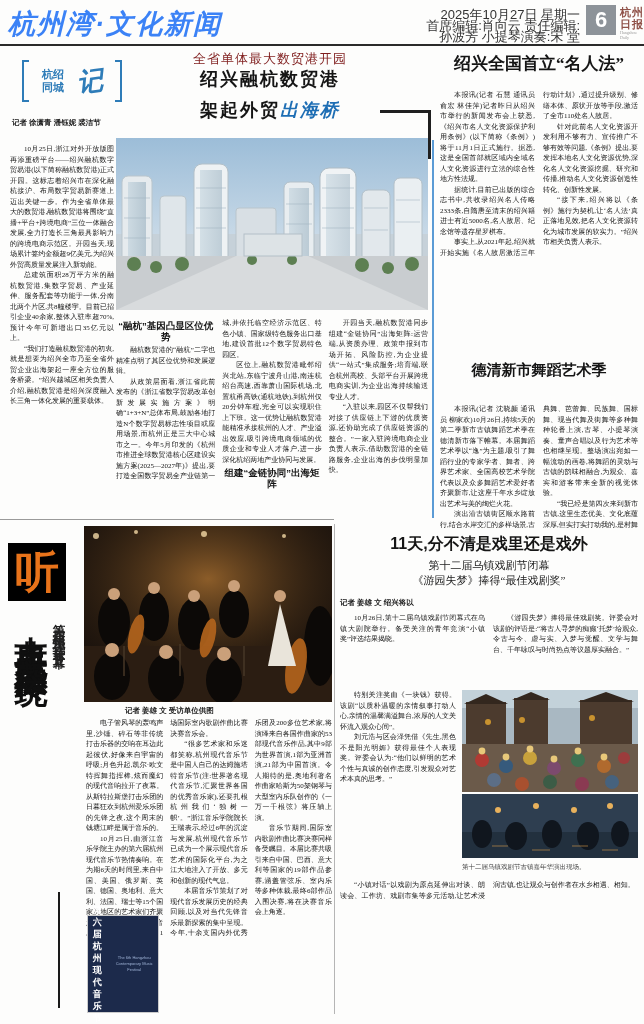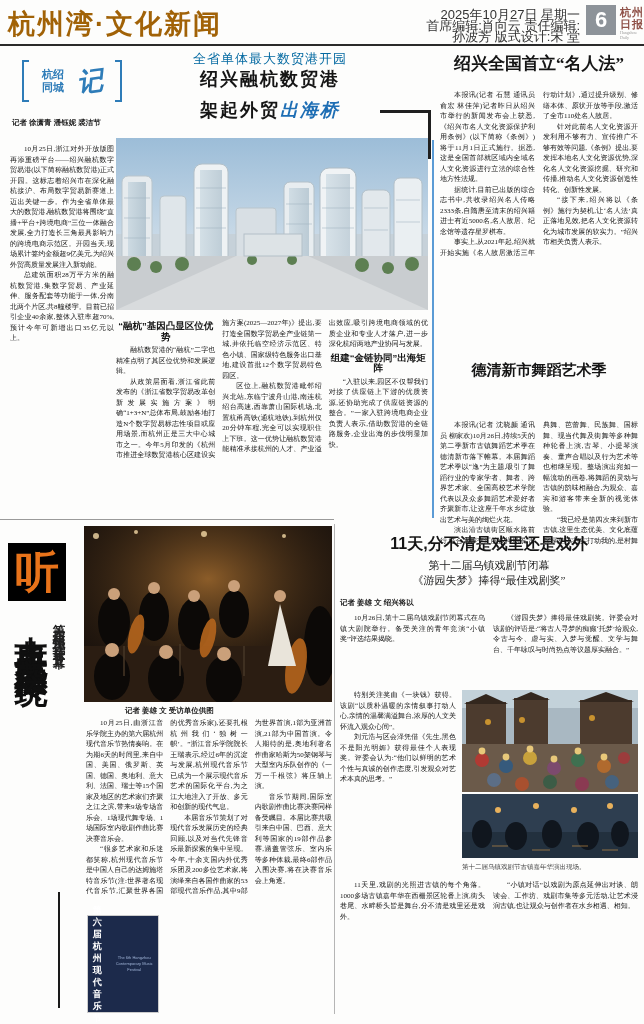--- a/index.html
+++ b/index.html
@@ -10,28 +10,28 @@
   .center{text-align:center;}
   .cols{font-size:7px;line-height:10.5px;text-align:justify;overflow:hidden;}
   .cols p{margin:0;text-indent:2em;text-align:justify;}
   .cols h3{margin:3px 0 3px;font-size:9.5px;text-align:center;text-indent:0;
            font-family:"Liberation Sans",sans-serif;font-weight:700;}
   .c3{column-count:3;column-gap:7px;}
   .c2{column-count:2;column-gap:8px;}
   .byline{font-family:"Liberation Sans",sans-serif;font-weight:700;font-size:7.5px;color:#222;}
   .rule{background:#2a2a2a;}
   
-  .section-title{font-size:27px;font-weight:700;letter-spacing:2px;color:#a16207;}
+  .section-title{font-size:27px;font-weight:700;letter-spacing:2px;color:#3b82f6;font-style:italic;}
   .header-meta{font-size:13px;line-height:11px;color:#333;text-align:right;}
   .page-box{width:30px;height:30px;background:#8d9399;color:#fff;font-size:22px;font-weight:700;
             display:flex;align-items:center;justify-content:center;}
   .logo-cn{font-size:11px;font-weight:700;color:#8f5148;line-height:12px;letter-spacing:1px;}
   .logo-en{font-size:4px;color:#999;}
   
-  .kicker{font-size:13px;color:#0369a1;letter-spacing:1px;}
+  .kicker{font-size:13px;color:#7f1d1d;letter-spacing:1px;}
   .h1{font-size:18px;font-weight:900;letter-spacing:2px;line-height:30px;}
   .accent{color:#1e6eb4;font-style:italic;}
   .lbracket{border-top:3px solid #1f1f1f;border-right:3px solid #1f1f1f;}
   
   .badge{display:flex;align-items:center;gap:12px;color:#2e7cb8;}
   .badge .bl,.badge .br{width:5px;height:38px;border:2px solid #2e7cb8;}
   .badge .bl{border-right:none;}
   .badge .br{border-left:none;}
   .badge-grid{width:24px;font-size:11px;font-weight:700;line-height:13px;text-align:center;
               font-family:"Liberation Sans",sans-serif;}
@@ -54,21 +54,21 @@
 </style>
 </head>
 <body>
 
 <div class="page">
 
   <div class="abs sans section-title" style="left:8px;top:6px;">杭州湾·文化新闻</div>
 
   <div class="abs sans header-meta" style="left:420px;top:9px;width:160px;">
     <div>2025年10月27日 星期一</div>
-    <div>首席编辑:肖向云 责任编辑:孙波芳 版式设计:宋 堂</div>
+    <div>首席编辑:肖向云 责任编辑:孙波芳 小提琴演奏:宋 堂</div>
   </div>
 
   <div class="abs sans page-box" style="left:586px;top:5px;">6</div>
 
   <div class="abs" style="left:620px;top:6px;width:24px;">
     <div class="logo-cn"><span>杭州</span><br>
       <span>日报</span></div>
     <div class="logo-en">Hangzhou Daily</div>
   </div>
 
@@ -139,48 +139,50 @@
         </g>
       <rect x="128" y="96" width="58" height="22" fill="#dde3e6" stroke="#b3c0c8"></rect>
     </svg>
   </div>
 
   <div class="abs" style="left:432px;top:140px;width:2px;height:378px;background:#5b9bd5;"></div>
 
   <div class="abs cols" style="left:10px;top:144px;width:104px;height:372px;">
       <p>10月25日,浙江对外开放版图再添重磅平台——绍兴融杭数字贸易港(以下简称融杭数贸港)正式开园。这标志着绍兴市在深化融杭接沪、布局数字贸易新赛道上迈出关键一步。作为全省单体最大的数贸港,融杭数贸港将围绕“直播+平台+跨境电商”三位一体融合发展,全力打造长三角最具影响力的跨境电商示范区。开园当天,现场累计签约金额超9亿美元,为绍兴外贸高质量发展注入新动能。</p>
       <p>总建筑面积28万平方米的融杭数贸港,集数字贸易、产业延伸、服务配套等功能于一体,分南北两个片区,共8幢楼宇。目前已招引企业40余家,整体入驻率超70%,预计今年可新增出口35亿元以上。</p>
+      <p>“我们打造融杭数贸港的初衷,就是想要为绍兴全市乃至全省外贸企业出海架起一座全方位的服务桥梁。”绍兴越城区相关负责人介绍,融杭数贸港是绍兴深度融入长三角一体化发展的重要载体。</p>
     </div>
 
   <div class="abs cols c3" style="left:116px;top:318px;width:312px;height:198px;">
     <h3>“融杭”基因凸显区位优势</h3>
     <div>
         <p>融杭数贸港的“融杭”二字也精准点明了其区位优势和发展逻辑。</p>
         <p>从政策层面看,浙江省此前发布的《浙江省数字贸易改革创新发展实施方案》明确“1+3+N”总体布局,鼓励各地打造N个数字贸易标志性项目或应用场景,而杭州正是三大中心城市之一。今年5月印发的《杭州市推进全球数贸港核心区建设实施方案(2025—2027年)》提出,要打造全国数字贸易全产业链第一城,并依托临空经济示范区、特色小镇、国家级特色服务出口基地,建设首批12个数字贸易特色园区。</p>
         <p>区位上,融杭数贸港毗邻绍兴北站,东临宁波舟山港,南连杭绍台高速,西靠萧山国际机场,北置杭甬高铁(通杭地铁),到杭州仅20分钟车程,完全可以实现职住上下班。这一优势让融杭数贸港能精准承接杭州的人才、产业溢出效应,吸引跨境电商领域的优质企业和专业人才落户,进一步深化杭绍两地产业协同与发展。</p>
       </div>
     <h3>组建“金链协同”出海矩阵</h3>
     <div>
+        <p>开园当天,融杭数贸港同步组建“金链协同”出海矩阵:运营端,从资质办理、政策申报到市场开拓、风险防控,为企业提供“一站式”集成服务;培育端,联合杭州高校、头部平台开展跨境电商实训,为企业出海持续输送专业人才。</p>
         <p>“入驻以来,园区不仅帮我们对接了供应链上下游的优质资源,还协助完成了供应链资源的整合。”一家入驻跨境电商企业负责人表示,借助数贸港的全链路服务,企业出海的步伐明显加快。</p>
       </div>
   </div>
 
   <div class="abs sans center" style="left:440px;top:52px;width:198px;font-size:17px;font-weight:800;font-family:Liberation Serif, serif;">绍兴全国首立“名人法”</div>
   <div class="abs cols c2" style="left:440px;top:90px;width:198px;height:262px;">
       <p>本报讯(记者 石慧 通讯员 俞宏 林佳萍)记者昨日从绍兴市举行的新闻发布会上获悉,《绍兴市名人文化资源保护利用条例》(以下简称《条例》)将于11月1日正式施行。据悉,这是全国首部就区域内全域名人文化资源进行立法的综合性地方性法规。</p>
       <p>据统计,目前已出版的综合志书中,共收录绍兴名人传略2333条,自隋唐至清末的绍兴籍进士有近5000名,名人故居、纪念馆等遗存星罗棋布。</p>
       <p>事实上,从2021年起,绍兴就开始实施《名人故居激活三年行动计划》,通过提升级别、修缮本体、原状开放等手段,激活了全市110处名人故居。</p>
       <p>针对此前名人文化资源开发利用不够有力、宣传推广不够有效等问题,《条例》提出,要发挥本地名人文化资源优势,深化名人文化资源挖掘、研究和传播,推动名人文化资源创造性转化、创新性发展。</p>
       <p>“接下来,绍兴将以《条例》施行为契机,让‘名人法’真正落地见效,把名人文化资源转化为城市发展的软实力。”绍兴市相关负责人表示。</p>
     </div>
 
   <div class="abs sans center" style="left:440px;top:360px;width:198px;font-size:15px;font-weight:800;line-height:20px;">
     <div>德清新市舞蹈艺术季</div>
   </div>
-  <div class="abs cols c2" style="left:440px;top:404px;width:198px;height:132px;margin-top:16px;">
+  <div class="abs cols c2" style="left:440px;top:404px;width:198px;height:132px;">
       <p>本报讯(记者 沈晓颜 通讯员 柳家欢)10月26日,持续5天的第二季新市古镇舞蹈艺术季在德清新市落下帷幕。本届舞蹈艺术季以“逸”为主题,吸引了舞蹈行业的专家学者、舞者、跨界艺术家、全国高校艺术学院代表以及众多舞蹈艺术爱好者齐聚新市,让这座千年水乡绽放出艺术与美的绚烂火花。</p>
       <p>演出沿古镇街区顺水路前行,结合水岸交汇的多样场景,古典舞、芭蕾舞、民族舞、国标舞、现当代舞及街舞等多种舞种轮番上演,古琴、小提琴演奏、童声合唱以及行为艺术等也相继呈现。整场演出宛如一幅流动的画卷,将舞蹈的灵动与古镇的韵味相融合,为观众、嘉宾和游客带来全新的视觉体验。</p>
       <p>“我已经是第四次来到新市古镇,这里生态优美、文化底蕴深厚,但实打实打动我的,是村舞大赛中选手和观众洋溢出来的幸福感。这不仅是一场老百姓自娱自乐的活动,更是大家对当下幸福生活的一种表达。”全国青联副主席、中国舞蹈家协会副主席黄豆豆表示。</p>
     </div>
 
   <div class="abs divider-h" style="left:0;top:519px;width:334px;height:1px;"></div>
   <div class="abs divider-v" style="left:334px;top:524px;width:1px;height:490px;"></div>
 
   <div class="abs listen-box" style="left:8px;top:543px;width:58px;height:58px;">
     <span class="listen-char sans">听</span>
@@ -234,20 +236,21 @@
           <circle cx="52" cy="6" r="2"></circle>
           <circle cx="120" cy="8" r="3"></circle>
           <circle cx="200" cy="10" r="2"></circle>
         </g>
     </svg>
   </div>
 
   <div class="abs byline" style="left:86px;top:706px;width:246px;margin-left:39px;">记者 姜雄 文 受访单位供图</div>
 
   <div class="abs cols c3" style="left:86px;top:718px;width:246px;height:296px;">
+      <p>电子管风琴的轰鸣声里,沙锤、碎石等非传统打击乐器的交响在耳边此起彼伏,好像来自宇宙的呼吸;月色升起,凯尔·欧文特挥舞指挥棒,炫而魔幻的现代音响拉开了夜幕。从斯特拉斯堡打击乐团的日暮狂欢到杭州爱乐乐团的先锋之夜,这个周末的钱塘江畔是属于音乐的。</p>
       <p>10月25日,由浙江音乐学院主办的第六届杭州现代音乐节热情奏响。在为期6天的时间里,来自中国、美国、俄罗斯、英国、德国、奥地利、意大利、法国、瑞士等15个国家及地区的艺术家们齐聚之江之滨,带来9场专场音乐会、1场现代舞专场、1场国际室内歌剧作曲比赛决赛音乐会。</p>
       <p>“很多艺术家和乐迷都笑称,杭州现代音乐节是中国人自己的达姆施塔特音乐节(注:世界著名现代音乐节,汇聚世界各国的优秀音乐家),还要扎根杭州我们‘独树一帜’。”浙江音乐学院院长王瑞表示,经过6年的沉淀与发展,杭州现代音乐节已成为一个展示现代音乐艺术的国际化平台,为之江大地注入了开放、多元和创新的现代气息。</p>
       <p>本届音乐节策划了对现代音乐发展历史的经典回顾,以及对当代先锋音乐最新探索的集中呈现。今年,十余支国内外优秀乐团及200多位艺术家,将演绎来自各国作曲家的53部现代音乐作品,其中9部为世界首演,1部为亚洲首演,21部为中国首演。令人期待的是,奥地利著名作曲家哈斯为50架钢琴与大型室内乐队创作的《一万一千根弦》将压轴上演。</p>
       <p>音乐节期间,国际室内歌剧作曲比赛决赛同样备受瞩目。本届比赛共吸引来自中国、巴西、意大利等国家的19部作品参赛,涵盖管弦乐、室内乐等多种体裁,最终6部作品入围决赛,将在决赛音乐会上角逐。</p>
     </div>
 
   <div class="abs poster sans" style="left:88px;top:916px;width:70px;height:96px;">
     <div class="poster-cn">
       <div>第六届</div>
       <div>杭州现代</div>
@@ -335,17 +338,16 @@
         </g>
       <g stroke="#d89a48" stroke-width="1" opacity="0.6">
           <path d="M30 52h16M70 56h18M110 52h16M140 56h16"></path>
         </g>
     </svg>
   </div>
 
   <div class="abs caption" style="left:462px;top:862px;width:176px;">第十二届乌镇戏剧节古镇嘉年华演出现场。</div>
 
   <div class="abs cols c2" style="left:340px;top:880px;width:298px;height:134px;">
-      <p>11天里,戏剧的光照进古镇的每个角落。1000多场古镇嘉年华在西栅景区轮番上演,街头巷尾、水畔桥头皆是舞台,分不清是戏里还是戏外。</p>
       <p>“小镇对话”以戏剧为原点延伸出对谈、朗读会、工作坊、戏剧市集等多元活动,让艺术浸润古镇,也让观众与创作者在水乡相遇、相知。</p>
     </div>
 
 </div>
 
 </body></html>

